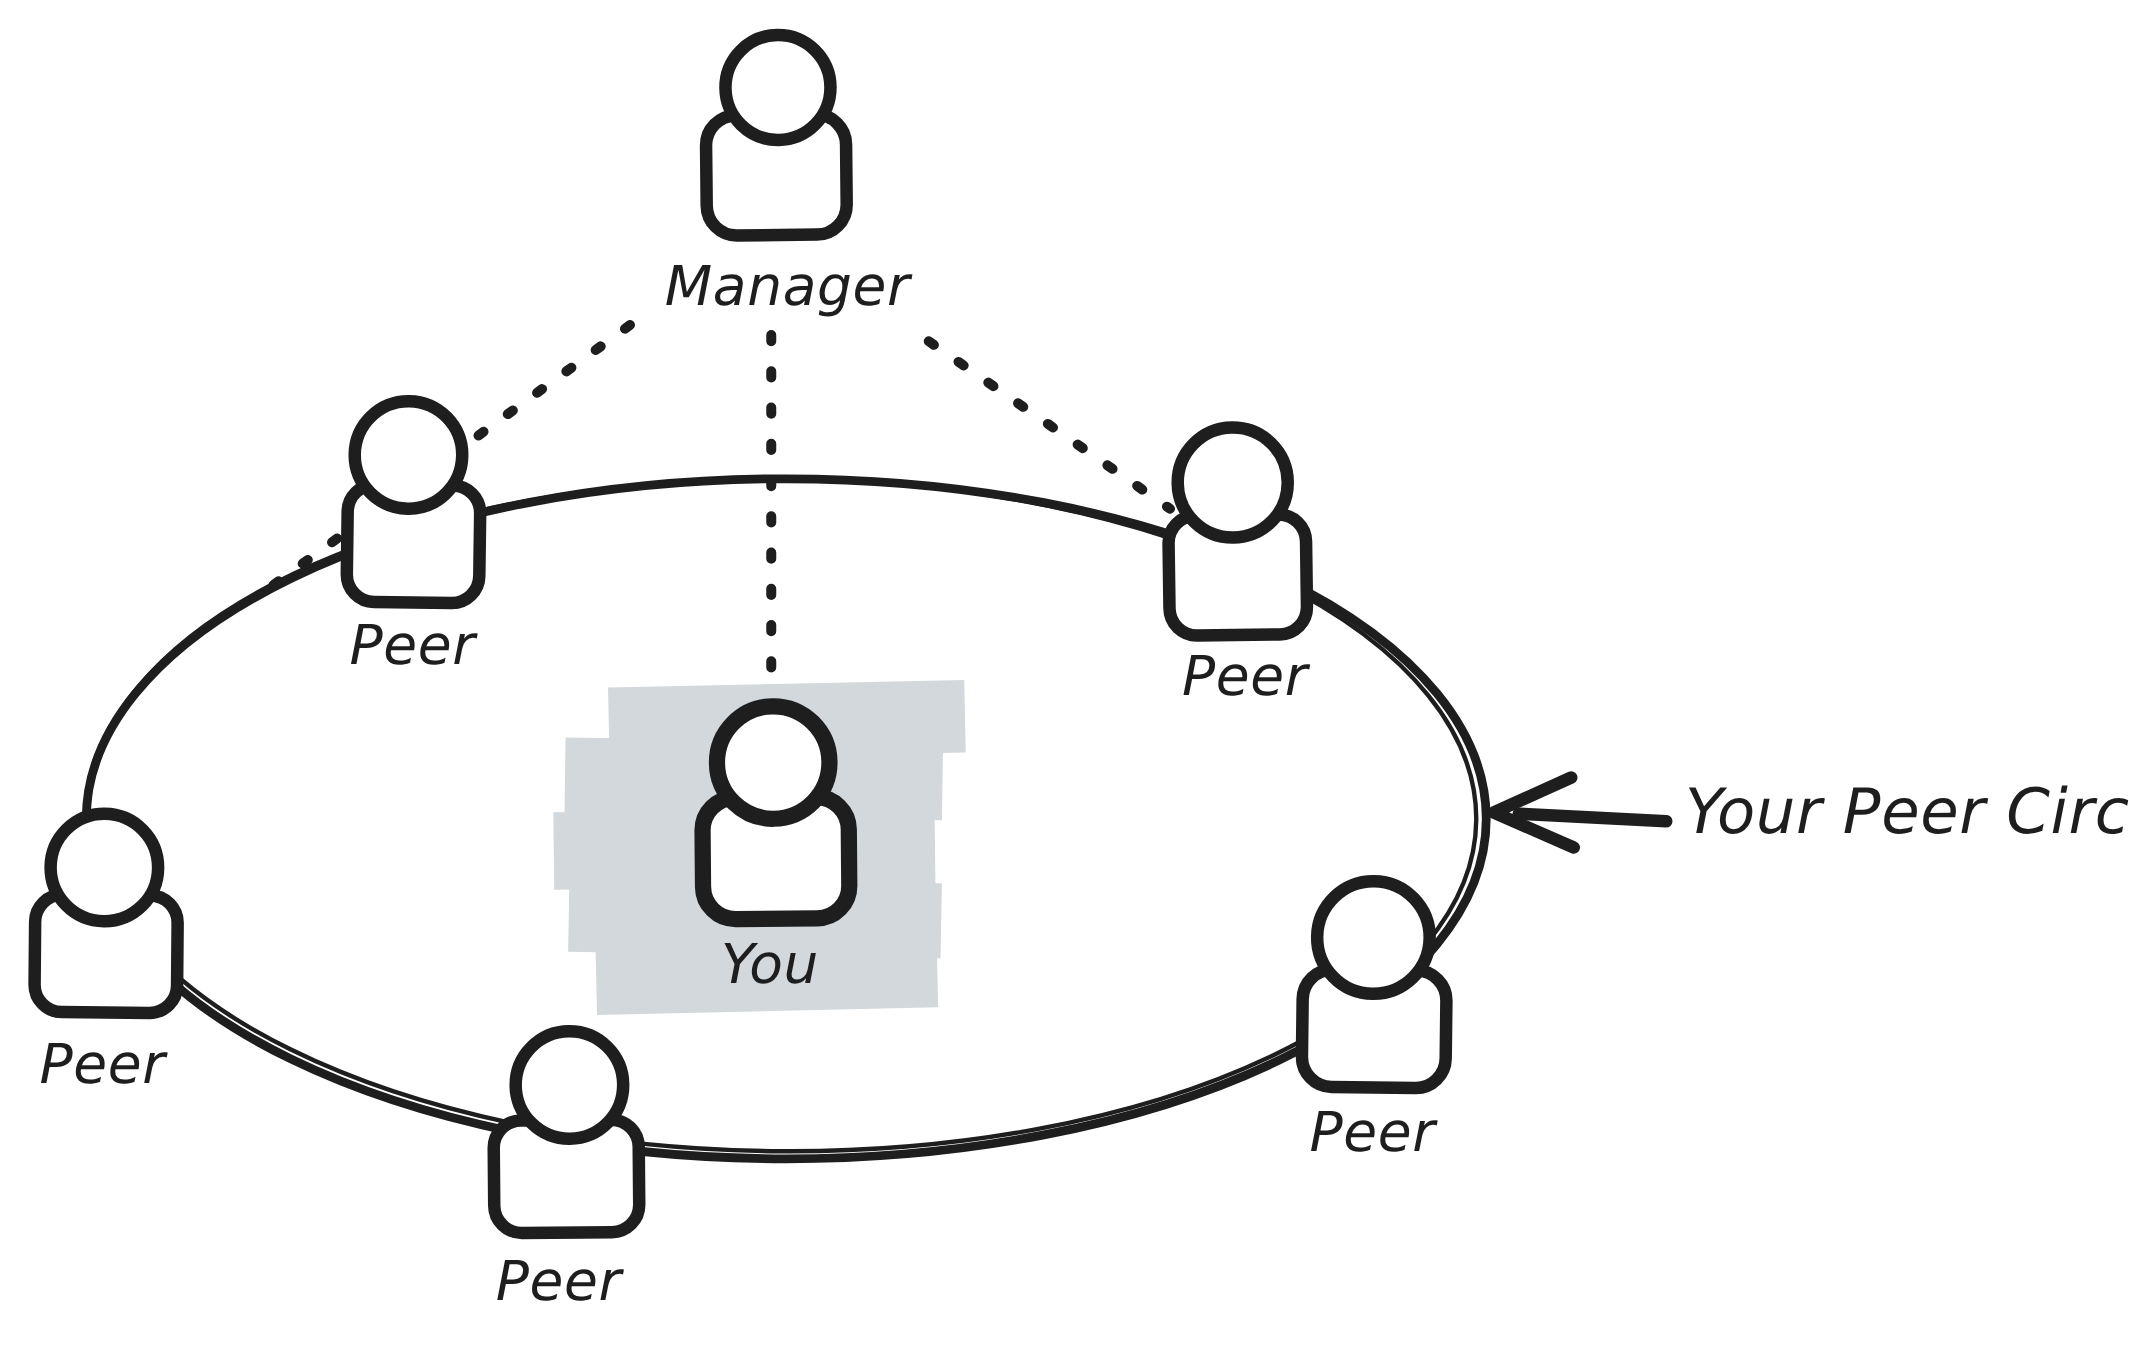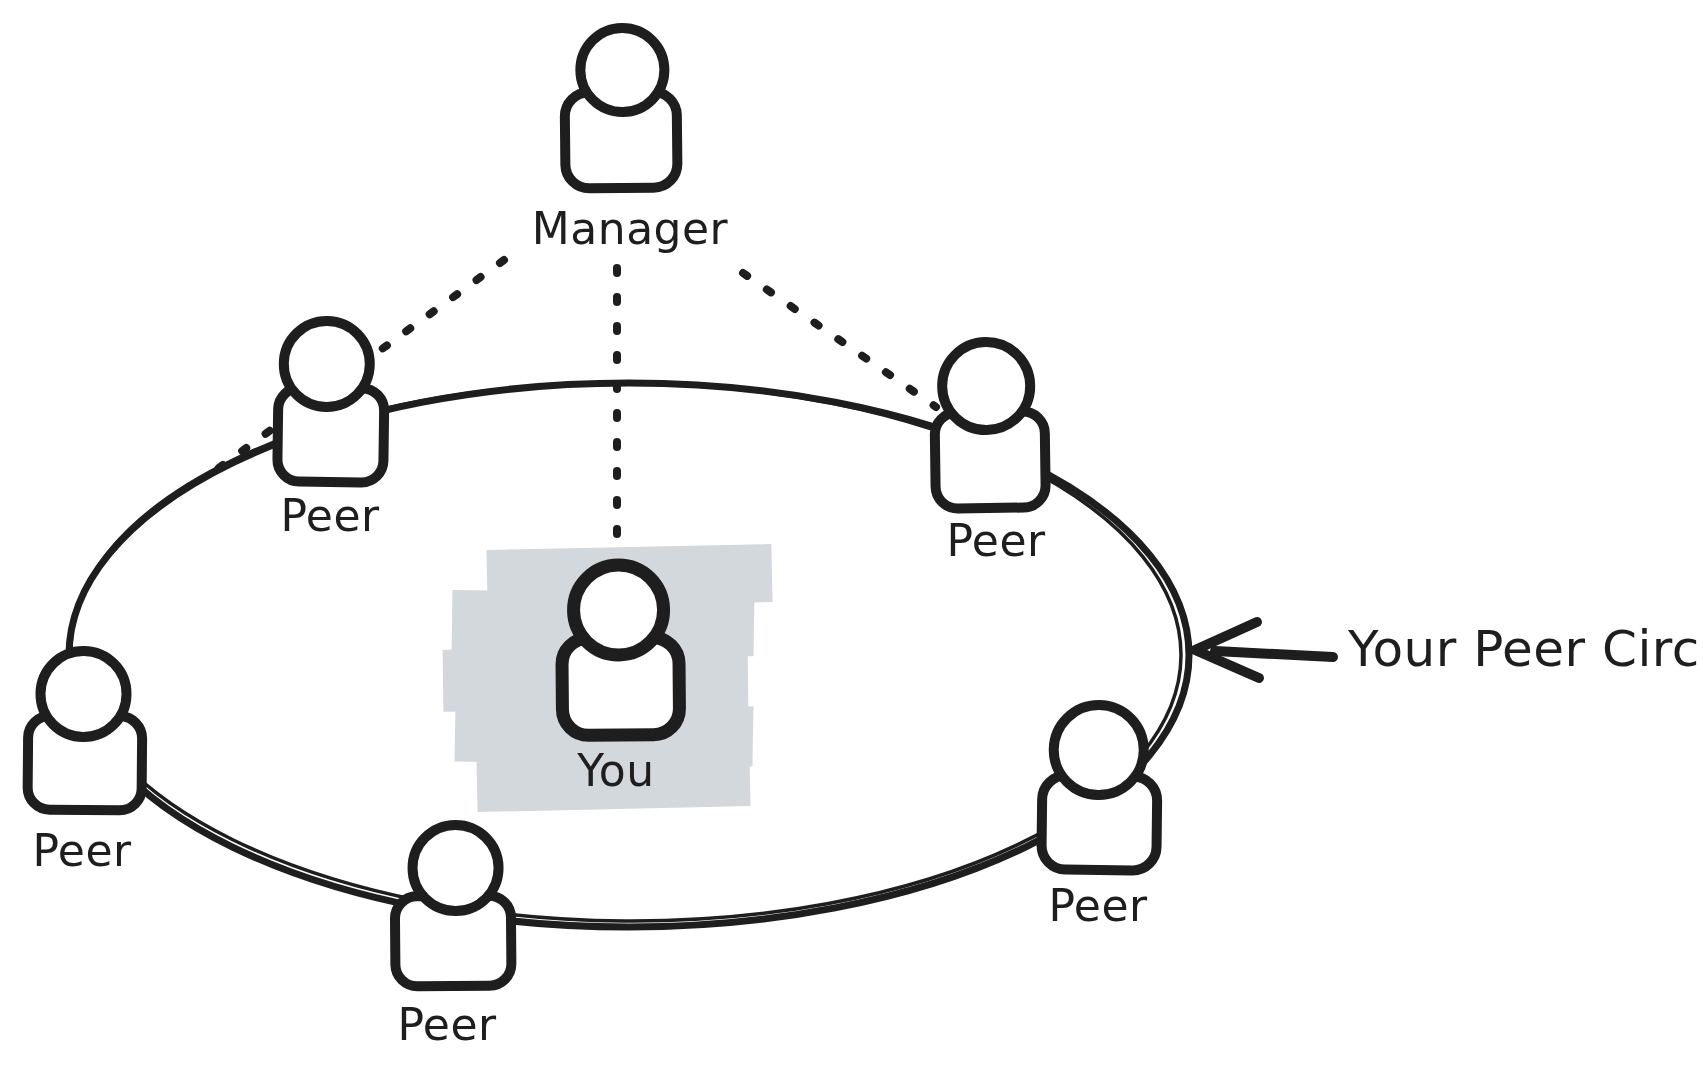--- a/index.html
+++ b/index.html
@@ -6,20 +6,21 @@
     margin: 0;
     padding: 0;
     background: #ffffff;
   }
   .stage {
     position: relative;
     width: 1703px;
     height: 1087px;
     background: #ffffff;
     overflow: hidden;
+    font-style: italic;
   }
   svg {
     display: block;
     width: 1703px;
     height: 1087px;
   }
   
   .head, .body {
     fill: #ffffff;
     stroke: #1e1e1e;

